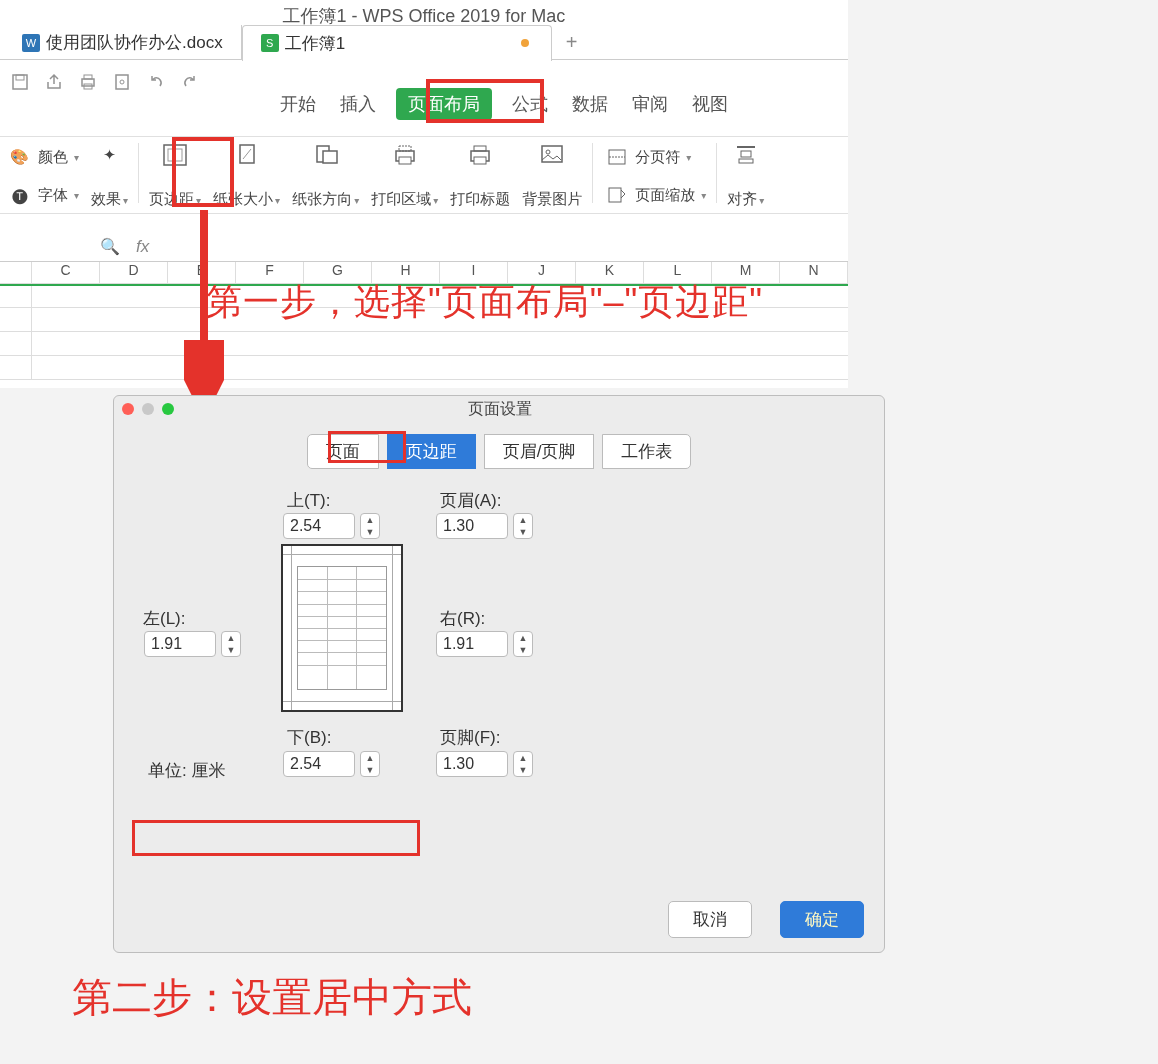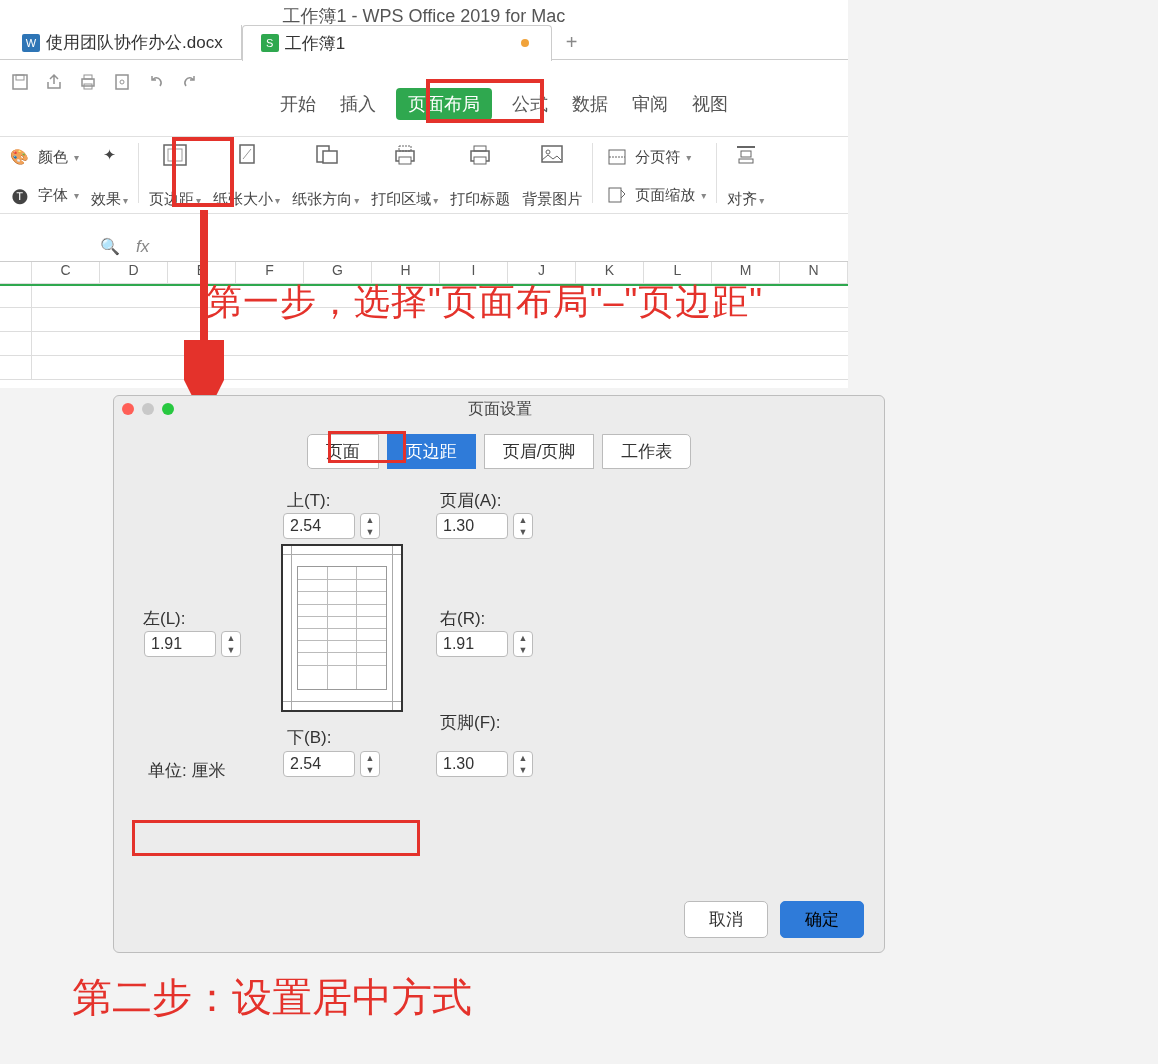--- a/index.html
+++ b/index.html
@@ -197,27 +197,27 @@
 
   .unit-label{position:absolute;left:34px;top:270px;font-size:17px;}
 
   .center-section{position:absolute;left:20px;top:406px;width:300px;}
   .center-title{font-size:17px;margin-bottom:8px;padding-left:14px;}
   .center-row{display:flex;gap:40px;align-items:center;padding-left:22px;}
   .chk{width:18px;height:18px;background:#fff;border:1px solid #bbb;border-radius:3px;display:inline-block;}
   .center-outline{position:absolute;left:18px;top:424px;width:288px;height:36px;border:3px solid #e4322b;}
 
   .dlg-buttons{
-    position:absolute; right:20px; bottom:14px; display:flex; gap:12px;
+    position:absolute; right:20px; bottom:14px; display:flex; gap:28px;
   }
   .btn{
     padding:6px 24px; border-radius:5px; font-size:17px;
   }
   .btn-cancel{background:#fff;border:1px solid #bbb;color:#333;}
-  .btn-ok{background:#2f7bd9;color:#000000;border:1px solid #2f7bd9;}
+  .btn-ok{background:#2f7bd9;color:#fef9c3;border:1px solid #2f7bd9;}
 
   
   .step2{
     position:absolute; left:72px; top:970px;
     color:#e4322b; font-size:40px;font-weight:500;
   }
 </style>
 </head>
 <body>
 
@@ -502,21 +502,21 @@
 
     <span class="lbl" style="left:173px;top:237px">下(B):</span>
     <div class="spin" style="left:169px;top:262px">
         <span>2.54</span>
       </div>
     <div class="spin-btns" style="left:246px;top:262px">
         <span>▲</span>
         <span>▼</span>
       </div>
 
-    <span class="lbl" style="left:326px;top:222px">页脚(F):</span>
+    <span class="lbl" style="left:326px;top:237px">页脚(F):</span>
     <div class="spin" style="left:322px;top:262px">
         <span>1.30</span>
       </div>
     <div class="spin-btns" style="left:399px;top:262px">
         <span>▲</span>
         <span>▼</span>
       </div>
 
     <div class="page-preview">
       <div class="pv-inner">

